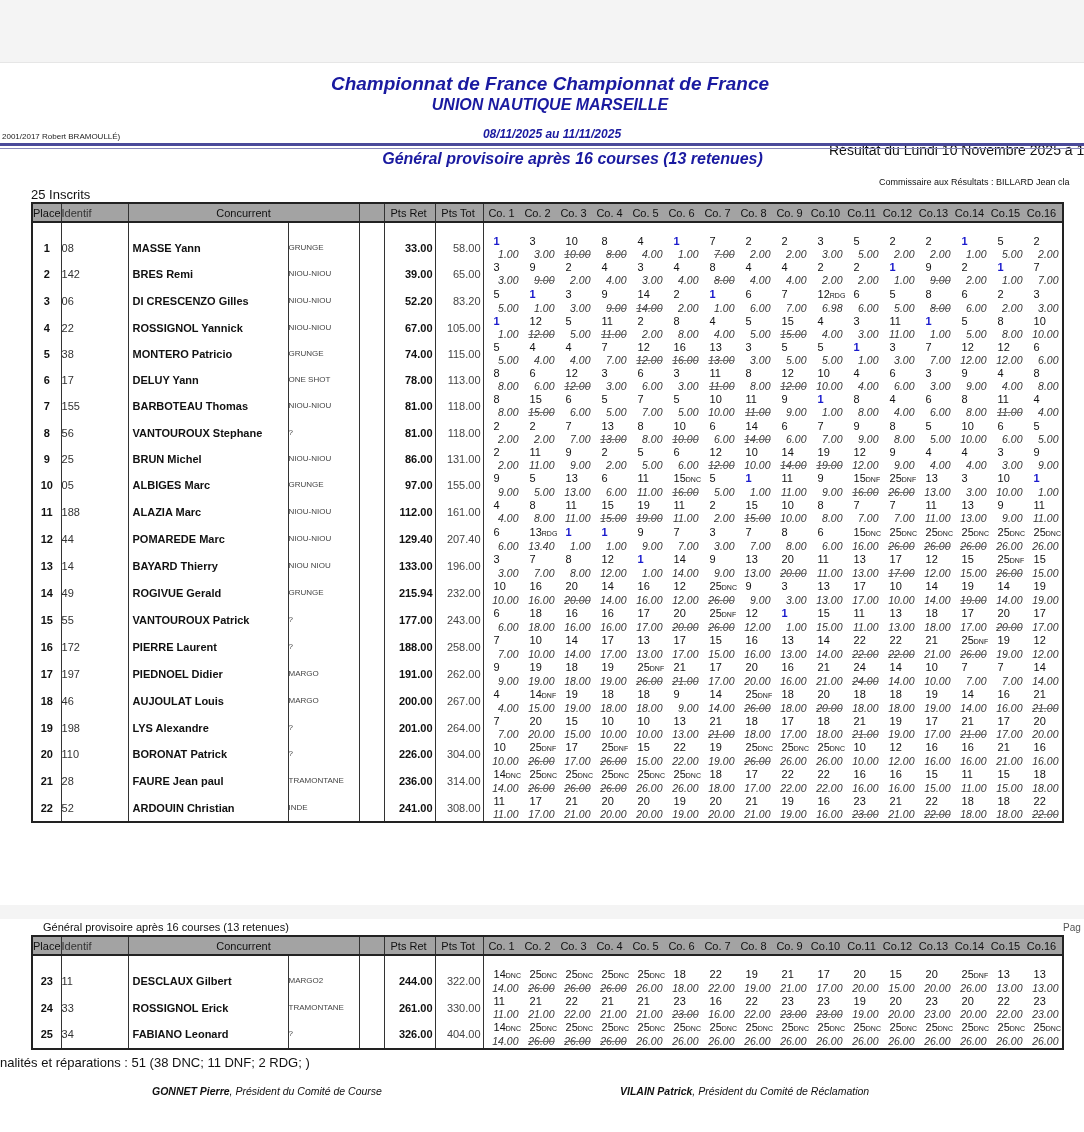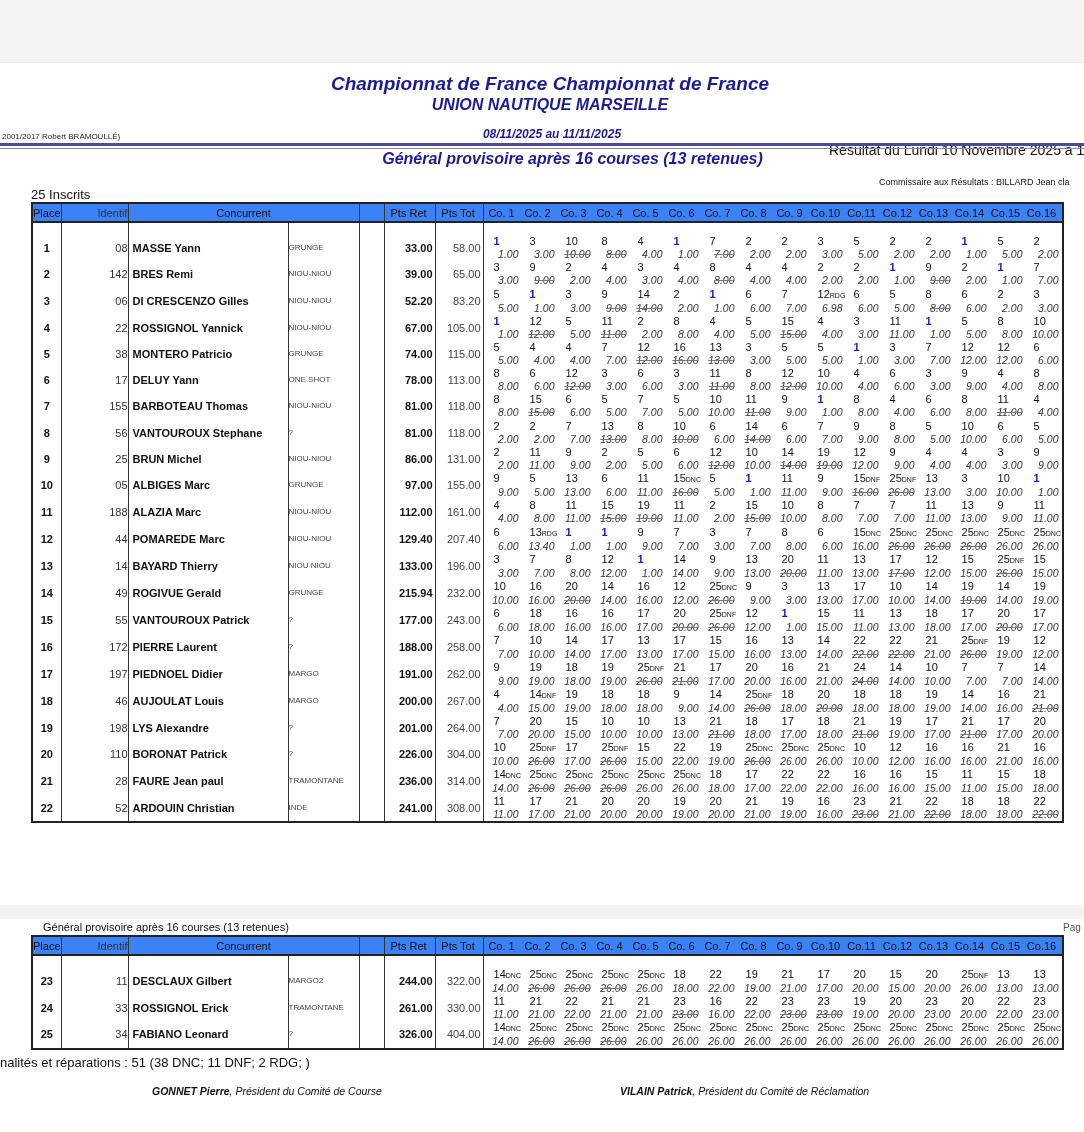--- a/index.html
+++ b/index.html
@@ -10,24 +10,24 @@
   .title2{position:absolute;left:0;top:33px;width:1100px;text-align:center;color:#1a1aa0;font-weight:bold;font-style:italic;font-size:16px;}
   .copyright{position:absolute;left:2px;top:69px;font-size:8px;color:#222;}
   .dates{position:absolute;left:0;top:64px;width:1104px;text-align:center;color:#1a1aa0;font-weight:bold;font-style:italic;font-size:12px;}
   .result-date{position:absolute;left:829px;top:79px;font-size:14px;white-space:nowrap;}
   .rule1{position:absolute;left:0;top:80px;width:1084px;height:3px;background:#4a4a9a;}
   .rule2{position:absolute;left:0;top:85px;width:1084px;height:1px;background:#8888bb;}
   .subtitle{position:absolute;left:0;top:87px;width:1145px;text-align:center;color:#1a1aa0;font-weight:bold;font-style:italic;font-size:16px;}
   .commissaire{position:absolute;left:879px;top:114px;font-size:9px;white-space:nowrap;}
   .inscrits{position:absolute;left:31px;top:124px;font-size:13px;}
   table.res{position:absolute;border-collapse:collapse;border:2px solid #222;font-size:11px;}
-  table.res th{background:#3b82f6;font-weight:normal;font-size:11px;border:1px solid #333;border-bottom:2px solid #222;height:17px;padding:0;}
+  table.res th{background:#a3a3a3;font-weight:normal;font-size:11px;border:1px solid #333;border-bottom:2px solid #222;height:17px;padding:0;}
   table.res td{padding:0;border-left:1px solid #333;border-right:1px solid #333;vertical-align:top;}
   .c-place{width:27px;text-align:center;font-weight:bold;}
-  .c-id{width:66px;text-align:right;color:#333;}
+  .c-id{width:66px;text-align:left;color:#333;}
   .c-name{width:155px;padding-left:4px !important;font-weight:bold;white-space:nowrap;}
   .c-club{width:70px;font-size:8px;color:#444;white-space:nowrap;border-left:none !important;}
   .c-blank{width:24px;}
   .c-ret{width:48px;text-align:right;font-weight:bold;padding-right:2px !important;}
   .c-tot{width:45px;text-align:right;color:#444;padding-right:2px !important;}
   .c-races{width:578px;}
   .row td{height:26.3px;line-height:13px;}
   .row td.c-place,.row td.c-id,.row td.c-name,.row td.c-ret,.row td.c-tot{line-height:26px;}
   .row td.c-club{line-height:26px;}
   .spacer td{height:12px;}

